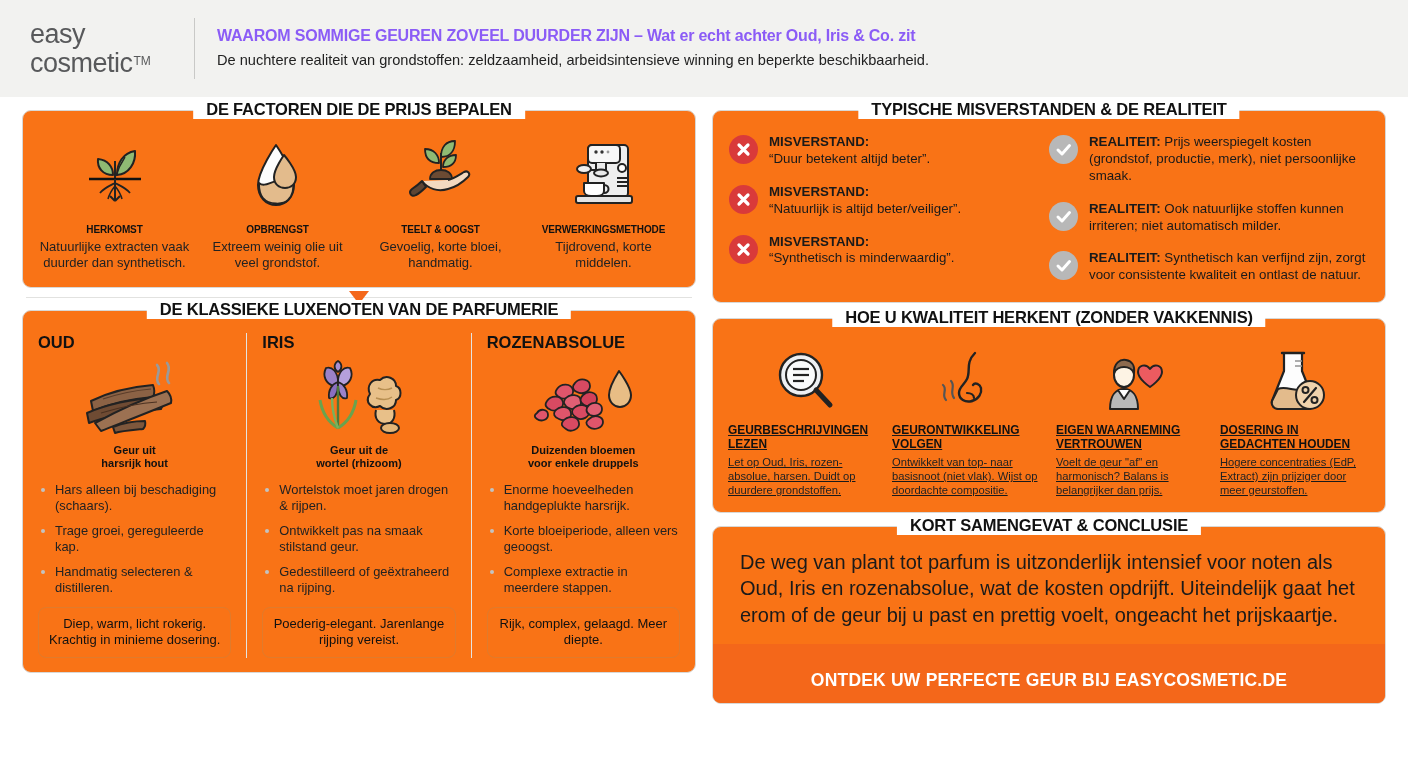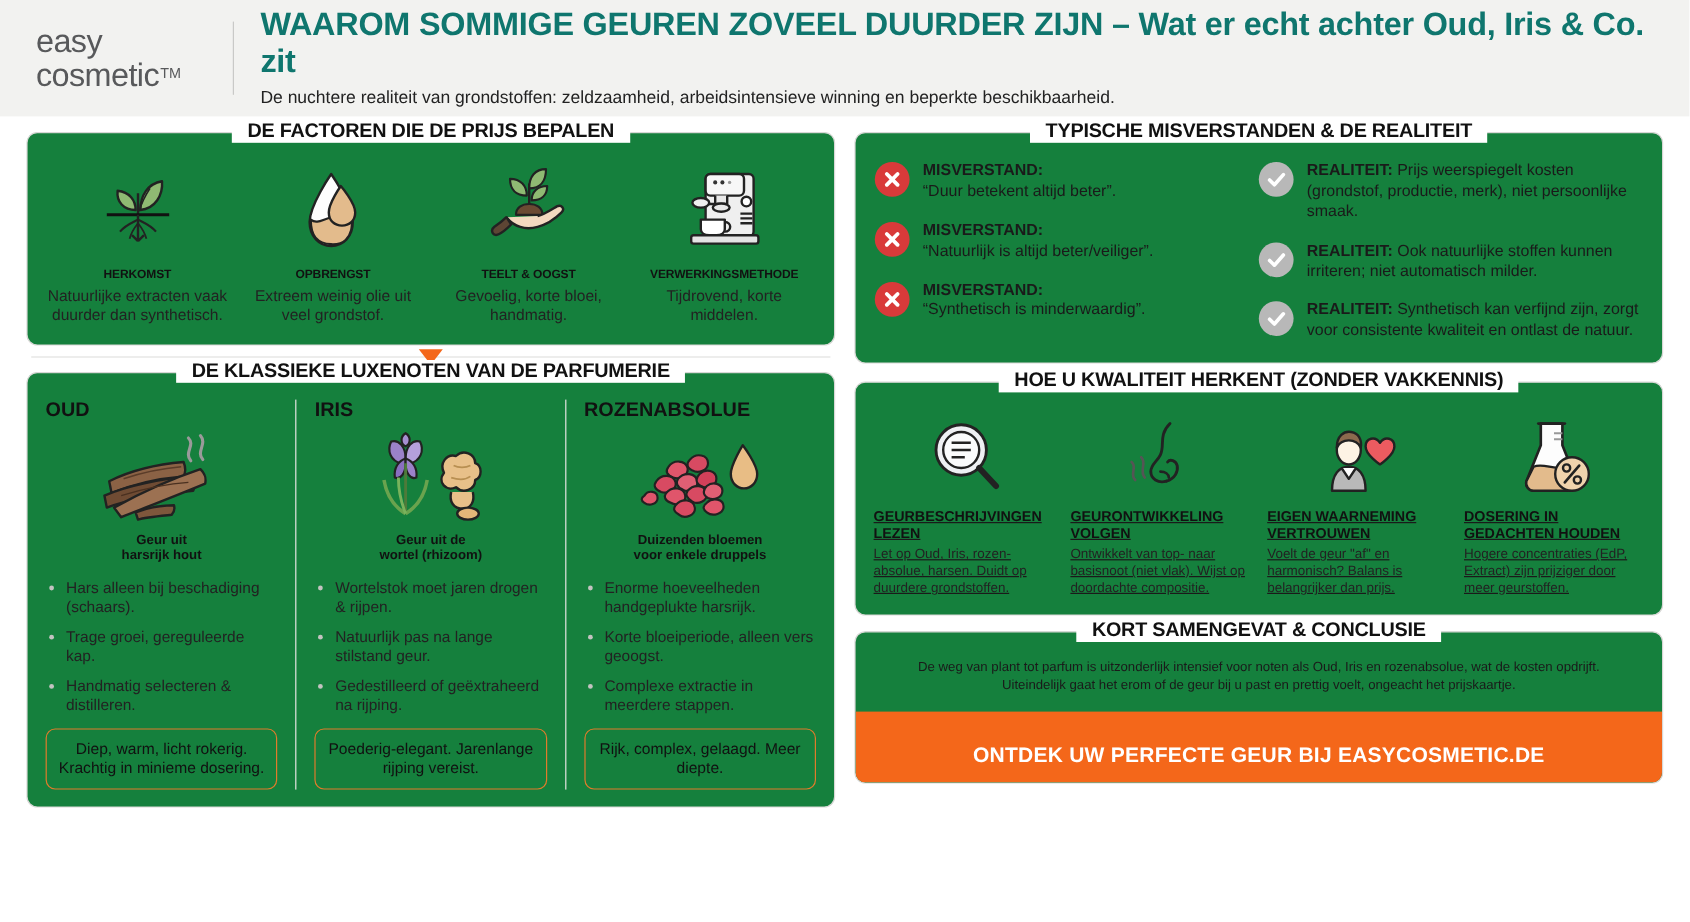--- a/index.html
+++ b/index.html
@@ -23,36 +23,36 @@
     line-height: 1.06; letter-spacing: -0.5px;
   }
   .logo-l2 { position: relative; display: inline-block; }
   .logo-tm {
     font-size: 12px; vertical-align: super; color: #58595b;
     letter-spacing: 0; margin-left: 1px;
   }
   .hdr-div { width: 1px; align-self: stretch; background: #c9c9c7; margin: 18px 0 18px 0; }
   .hdr-text { padding-left: 22px; }
   .hdr-title {
-    font-size: 27px; font-weight: bold; letter-spacing: -0.2px;
-    color: #0f766e; line-height: 1.15;
+    font-size: 16px; font-weight: bold; letter-spacing: -0.2px;
+    color: #8b5cf6; line-height: 1.15;
   }
   .hdr-sub {
     font-size: 14.6px; color: #222; margin-top: 7px; line-height: 1.2;
   }
 
   
   .cols { display: flex; gap: 16px; padding: 13px 22px 0 22px; }
   .col-left { width: 674px; flex: 0 0 674px; }
   .col-right { width: 674px; flex: 0 0 674px; }
 
   
   .panel {
     position: relative; border: 1.3px solid #d8d8d6; border-radius: 9px;
-    background: #15803d;
+    background: #f97316;
   }
   .panel-title {
     position: absolute; top: -11px; left: 50%; transform: translateX(-50%);
     background: #fff; padding: 0 13px; white-space: nowrap;
     font-size: 16.5px; font-weight: bold; letter-spacing: -0.2px; color: #111;
   }
 
   
   .factors { padding: 26px 10px 16px 10px; display: flex; }
   .factor { flex: 1; text-align: center; padding: 0 6px; }
@@ -115,21 +115,21 @@
 
   
   .quality { padding: 24px 8px 14px 8px; display: flex; }
   .q-item { flex: 1; padding: 0 7px; text-decoration: underline; }
   .q-ico { height: 70px; display: flex; align-items: flex-end; justify-content: center; }
   .q-h { font-size: 11.9px; font-weight: bold; line-height: 1.18; margin-top: 10px; color: #111; }
   .q-p { font-size: 11.2px; line-height: 1.24; margin-top: 5px; color: #222; }
 
   
   .concl { padding: 22px 0 0 0; overflow: hidden; border-radius: 0 0 8px 8px; }
-  .concl-p { font-size: 11px; line-height: 1.33; color: #1a1a1a; padding: 0 27px 15px 27px; text-align: center; }
+  .concl-p { font-size: 20px; line-height: 1.33; color: #1a1a1a; padding: 0 27px 15px 27px; }
   .cta {
     background: #f4671a; color: #fff; text-align: center;
     font-size: 17.5px; font-weight: bold; letter-spacing: 0.2px;
     padding: 26px 0 12px 0;
   }
 
   .mt13 { margin-top: 13px; }
   .mt15 { margin-top: 15px; }
 </style>
 </head>
@@ -280,21 +280,21 @@
                 <path d="M70 38 C66 30 72 22 80 24 C86 18 96 22 96 30 C102 32 102 42 96 44 C96 52 86 56 80 50 C72 54 64 46 70 38 Z" fill="#e8c089" stroke="#222" stroke-width="2" stroke-linejoin="round"></path>
                 <path d="M76 54 C74 62 78 68 86 68 C92 68 96 62 94 54" fill="#e8c089" stroke="#222" stroke-width="2" stroke-linejoin="round"></path>
                 <ellipse cx="90" cy="72" rx="9" ry="5" fill="#e3b678" stroke="#222" stroke-width="2"></ellipse>
                 <path d="M78 32 C82 34 88 34 92 32" stroke="#b88f52" stroke-width="1.4" fill="none"></path>
                 <path d="M76 42 C82 44 88 44 92 41" stroke="#b88f52" stroke-width="1.4" fill="none"></path>
               </svg>
             </div>
             <div class="note-sub">Geur uit de<br>wortel (rhizoom)</div>
             <ul class="note-ul">
               <li class="note-li">Wortelstok moet jaren drogen &amp; rijpen.</li>
-              <li class="note-li">Natuurlijk pas na lange stilstand geur.</li>
+              <li class="note-li">Ontwikkelt pas na smaak stilstand geur.</li>
               <li class="note-li">Gedestilleerd of geëxtra­heerd na rijping.</li>
             </ul>
             <div class="note-box">Poederig-elegant. Jarenlange rijping vereist.</div>
           </div>
 
           <div class="note">
             <div class="note-h">ROZENABSOLUE</div>
             <div class="note-ico">
               <svg width="124" height="80" viewBox="0 0 124 80">
                 <path d="M98 14 C98 14 88 30 88 38 C88 45 93 50 99 50 C105 50 110 45 110 38 C110 30 98 14 98 14 Z" fill="#e8bd85" stroke="#222" stroke-width="2" stroke-linejoin="round"></path>

